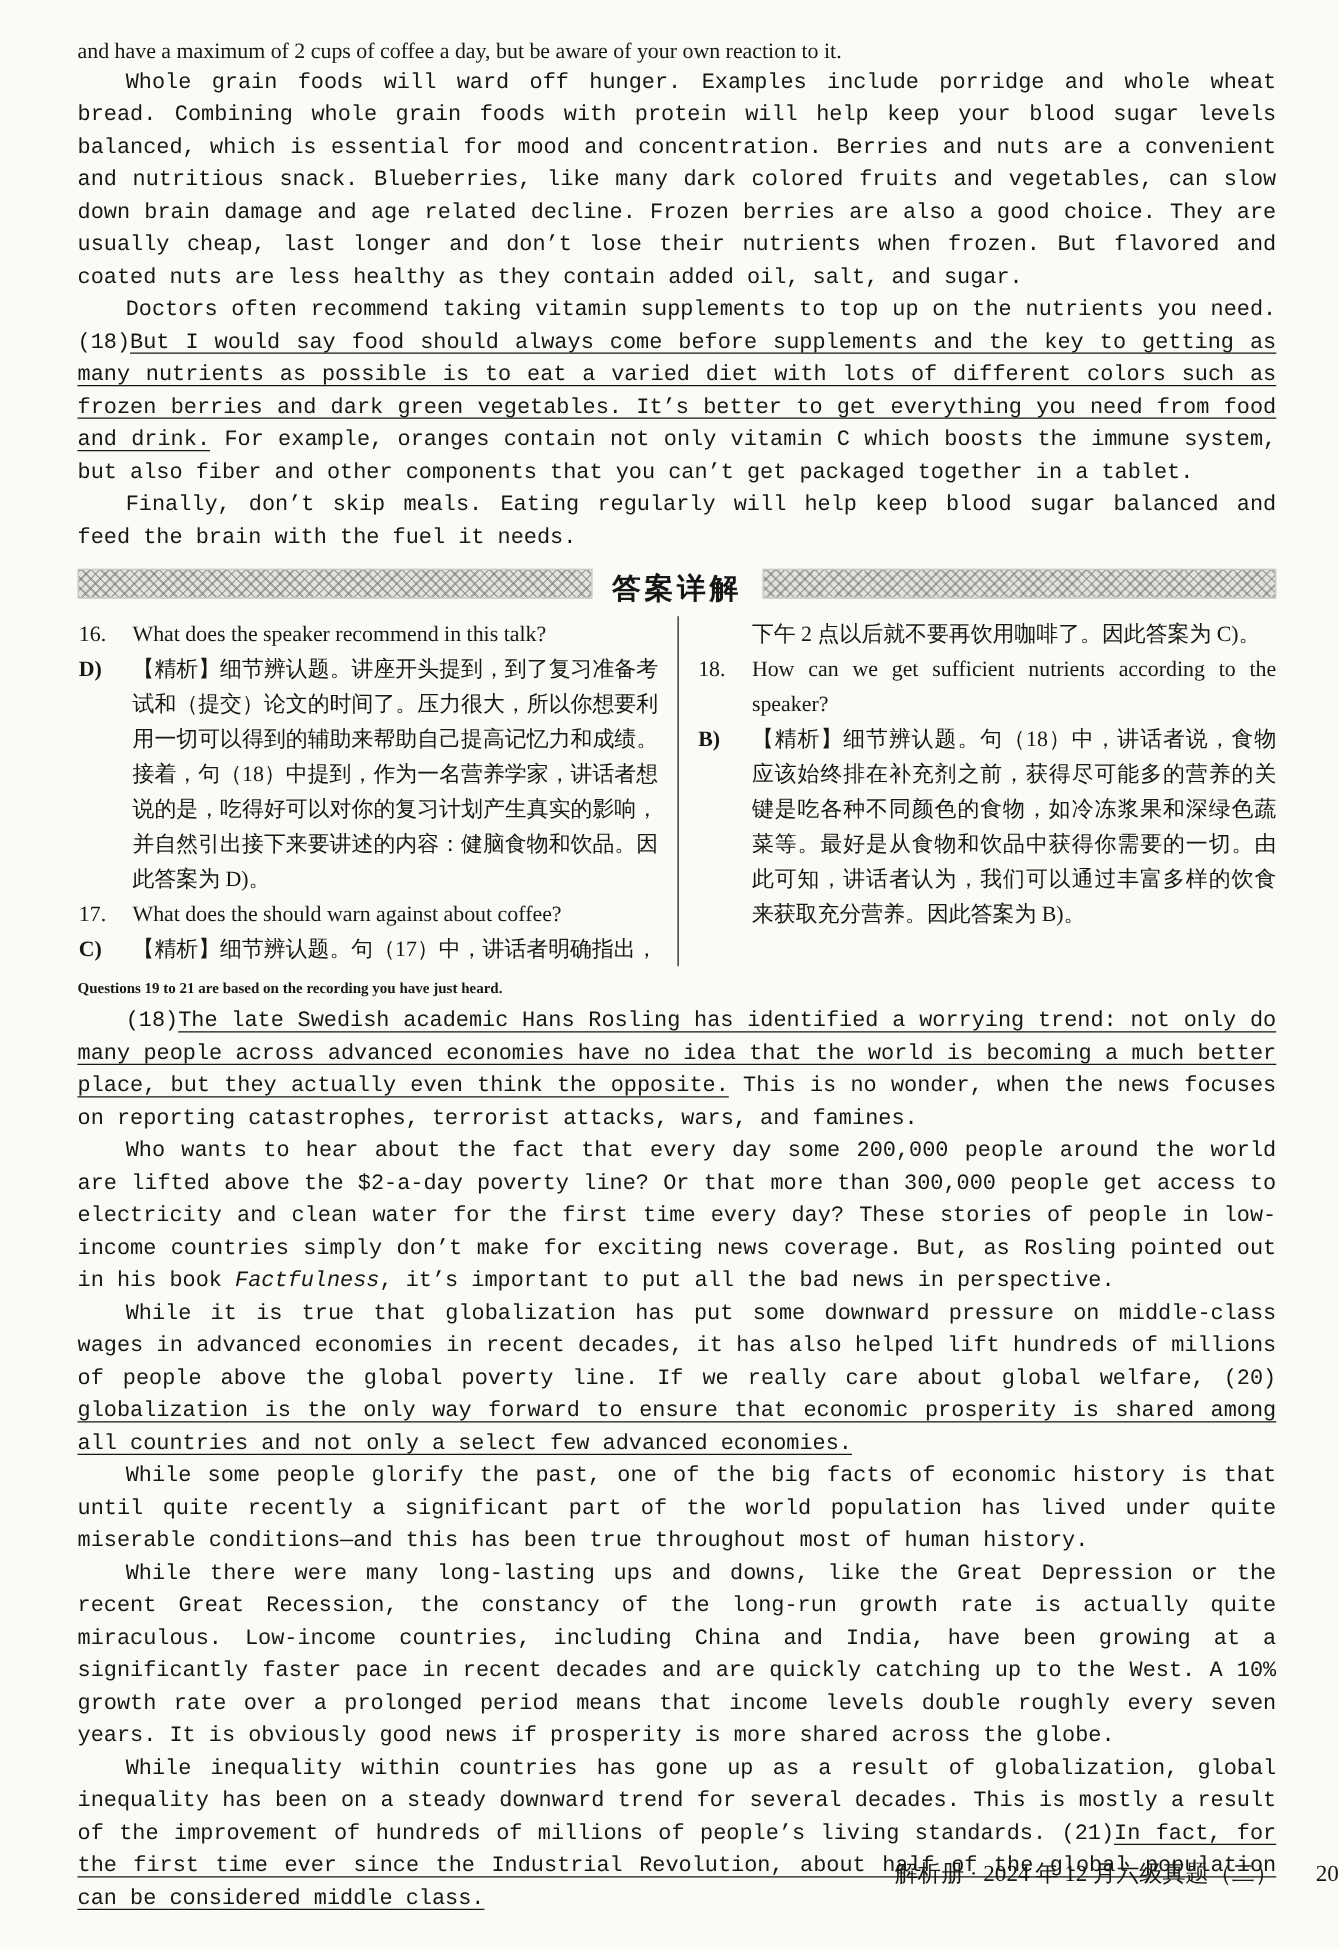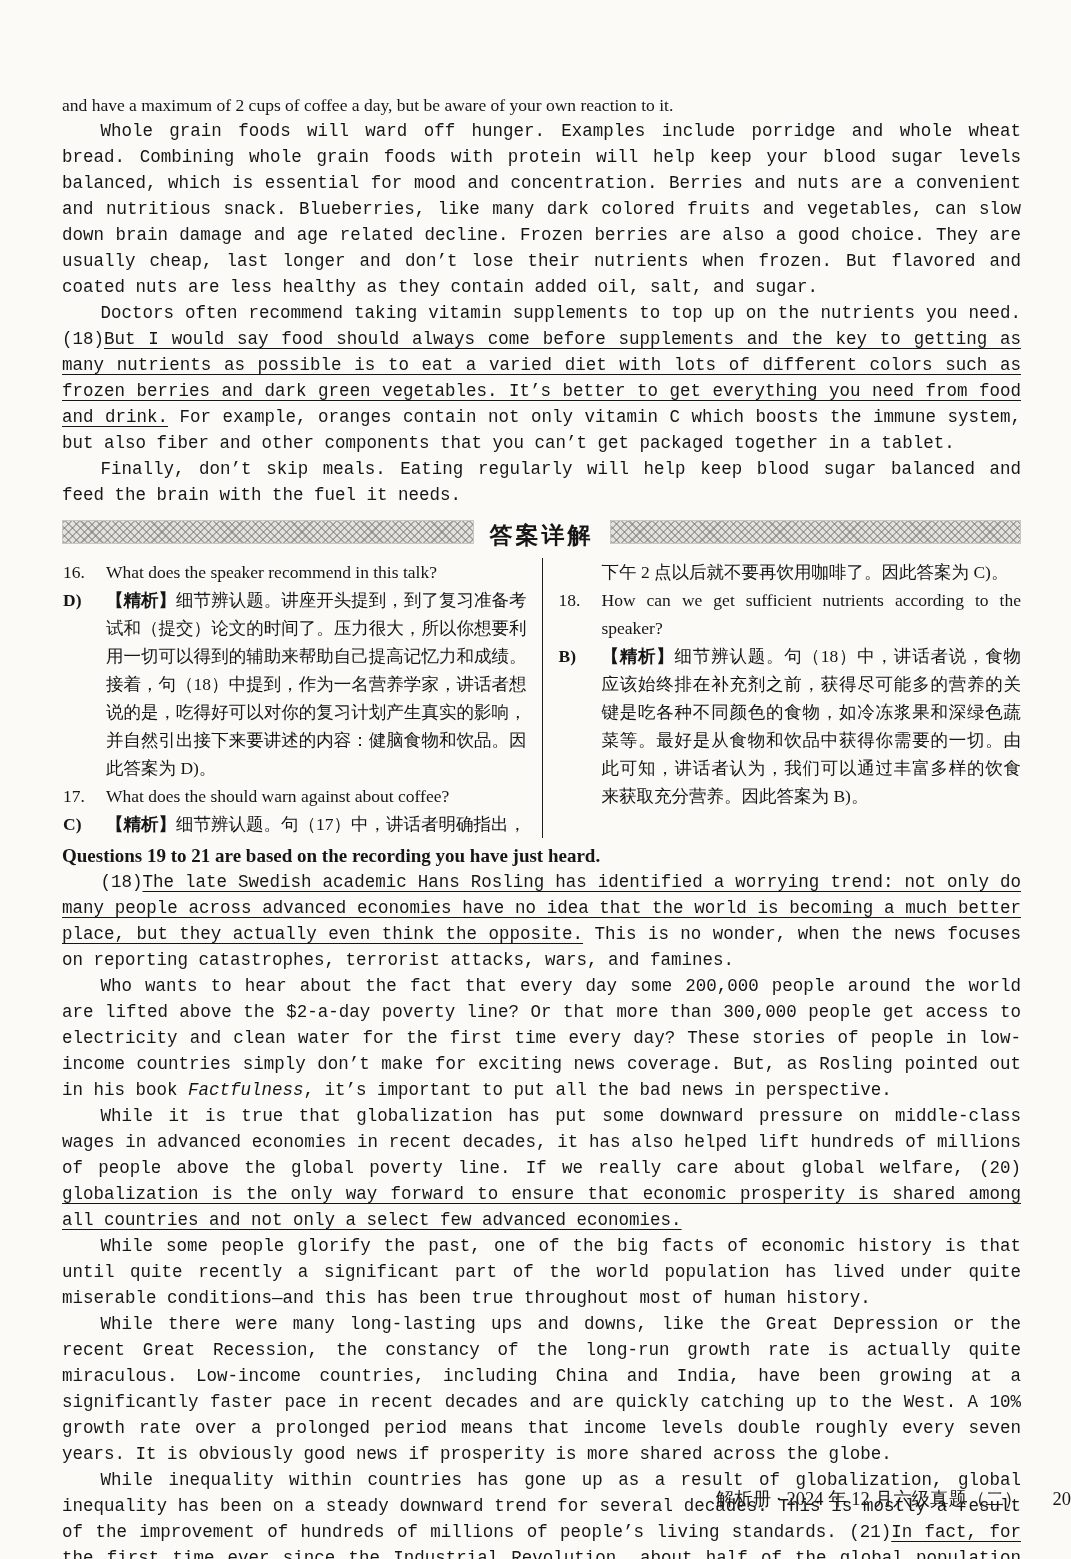--- a/index.html
+++ b/index.html
@@ -5,21 +5,21 @@
   html, body {
     margin: 0; padding: 0;
     width: 1071px; height: 1559px;
     background: #fbfaf6;
     color: #161616;
     font-family: "Liberation Serif", "DejaVu Serif", serif;
     overflow: hidden;
   }
   .page {
     position: absolute; inset: 0;
-    padding: 92px 50px 0 62px;
+    padding: 27px 50px 0 62px;
     box-sizing: border-box;
   }
   
   .para {
     margin: 0;
     font-size: 17.5px;
     line-height: 26px;
     text-align: justify;
   }
   .indent { text-indent: 2.2em; font-family: Liberation Mono, monospace; }
@@ -57,26 +57,26 @@
   .col-right { border-left: 1.5px solid #1c1c1c; padding-left: 15px; }
   .qa-item, .qa-cont {
     position: relative;
     padding-left: 44px;
     font-size: 17.5px;
     line-height: 28px;
     text-align: justify;
   }
   .qa-label { position: absolute; left: 1px; top: 0; }
   .qa-label.letter { font-weight: bold; }
-  .tag { font-weight: bold; }
+  .tag { font-weight: normal; }
   
   .recording-heading {
     margin: 4px 0 0 0;
     font-weight: bold;
-    font-size: 19px;
+    font-size: 12px;
     line-height: 27px;
   }
   
   .footer {
     position: absolute;
     left: 0; right: 0; bottom: 48px;
     text-align: right;
     font-size: 18.5px;
   }
   .footer .pg { margin-left: 30px; }

